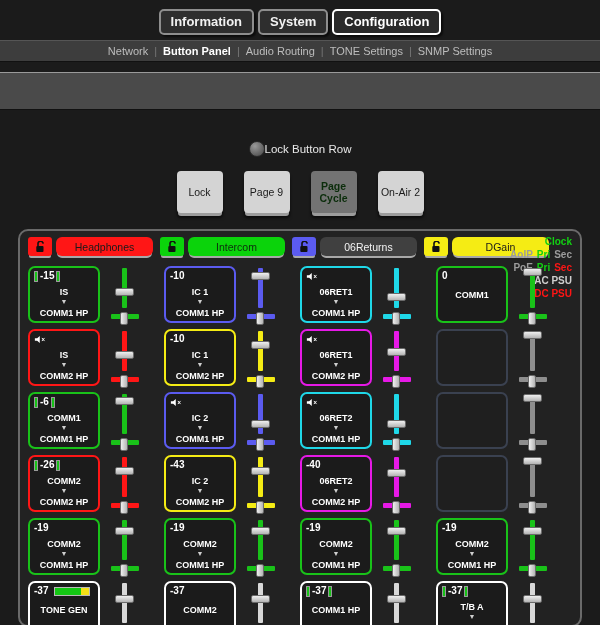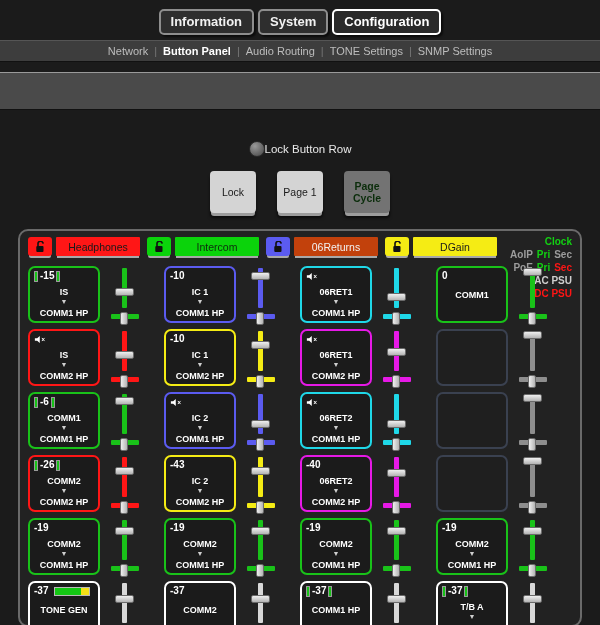--- a/index.html
+++ b/index.html
@@ -92,21 +92,21 @@
   
   .bankrow{display:flex;align-items:flex-start;height:24px;}
   .bank{display:flex;align-items:flex-start;margin-right:7px;}
   .lockbtn{
     width:24px;height:19px;border-radius:3px;
     display:flex;align-items:center;justify-content:center;
     box-shadow:0 3px 0 -1px #a8a8a8;
     cursor:pointer;
   }
   .banklabel{
-    width:84px;height:19px;border-radius:1px;
+    width:97px;height:19px;border-radius:6px;
     margin-left:4px;
     display:flex;align-items:center;justify-content:center;
     font-size:10.5px;font-weight:normal;
     box-shadow:0 3px 0 -1px #a8a8a8;
     cursor:pointer;
   }
 
   
   .status{
     position:absolute;right:8px;top:4px;
@@ -221,22 +221,23 @@
 
 <div class="blankbar"></div>
 
 <div class="lockrow">
   <span class="lockled"></span>
   <span class="lbl">Lock Button Row</span>
 </div>
 
 <div class="bigbuttons" id="bigbuttons">
     <div class="bigbtn">Lock</div>
-    <div class="bigbtn">Page 1</div>
+    <div class="bigbtn">Page 9</div>
     <div class="bigbtn green">Page Cycle</div>
+    <div class="bigbtn">On-Air 2</div>
   </div>
 
 <div class="panel">
 
   <div class="bankrow" id="bankrow">
       <div class="bank">
         <div class="lockbtn" style="background: rgb(255, 22, 22);">
           <svg width="11" height="12" viewBox="0 0 11 12">
             <path d="M3 5 V3.2 A2.3 2.3 0 0 1 8.2 2.6" fill="none" stroke="#111" stroke-width="1.6"></path>
             <rect x="1.3" y="5" width="7.2" height="6" rx="1" fill="#111"></rect>
@@ -253,21 +254,21 @@
         </div>
         <div class="banklabel" style="background: rgb(11, 211, 11); color: rgb(14, 45, 14);">Intercom</div>
       </div>
       <div class="bank">
         <div class="lockbtn" style="background: rgb(91, 91, 240);">
           <svg width="11" height="12" viewBox="0 0 11 12">
             <path d="M3 5 V3.2 A2.3 2.3 0 0 1 8.2 2.6" fill="none" stroke="#111" stroke-width="1.6"></path>
             <rect x="1.3" y="5" width="7.2" height="6" rx="1" fill="#111"></rect>
           </svg>
         </div>
-        <div class="banklabel" style="background: #c2410c; color: rgb(242, 242, 242);">06Returns</div>
+        <div class="banklabel" style="background: #404040; color: rgb(242, 242, 242);">06Returns</div>
       </div>
       <div class="bank">
         <div class="lockbtn" style="background: rgb(245, 236, 20);">
           <svg width="11" height="12" viewBox="0 0 11 12">
             <path d="M3 5 V3.2 A2.3 2.3 0 0 1 8.2 2.6" fill="none" stroke="#111" stroke-width="1.6"></path>
             <rect x="1.3" y="5" width="7.2" height="6" rx="1" fill="#111"></rect>
           </svg>
         </div>
         <div class="banklabel" style="background: rgb(245, 236, 20); color: rgb(26, 26, 26);">DGain</div>
       </div>

